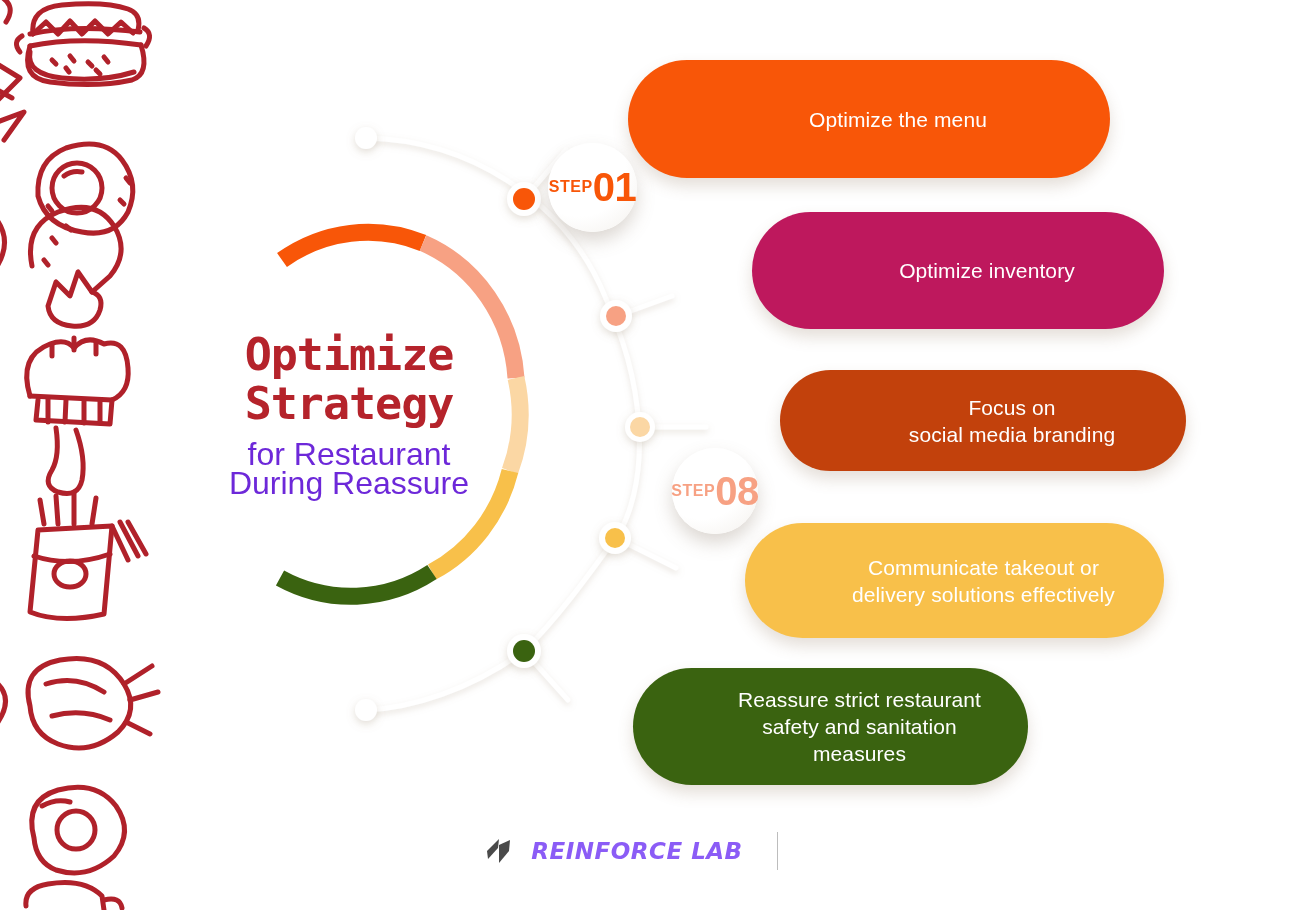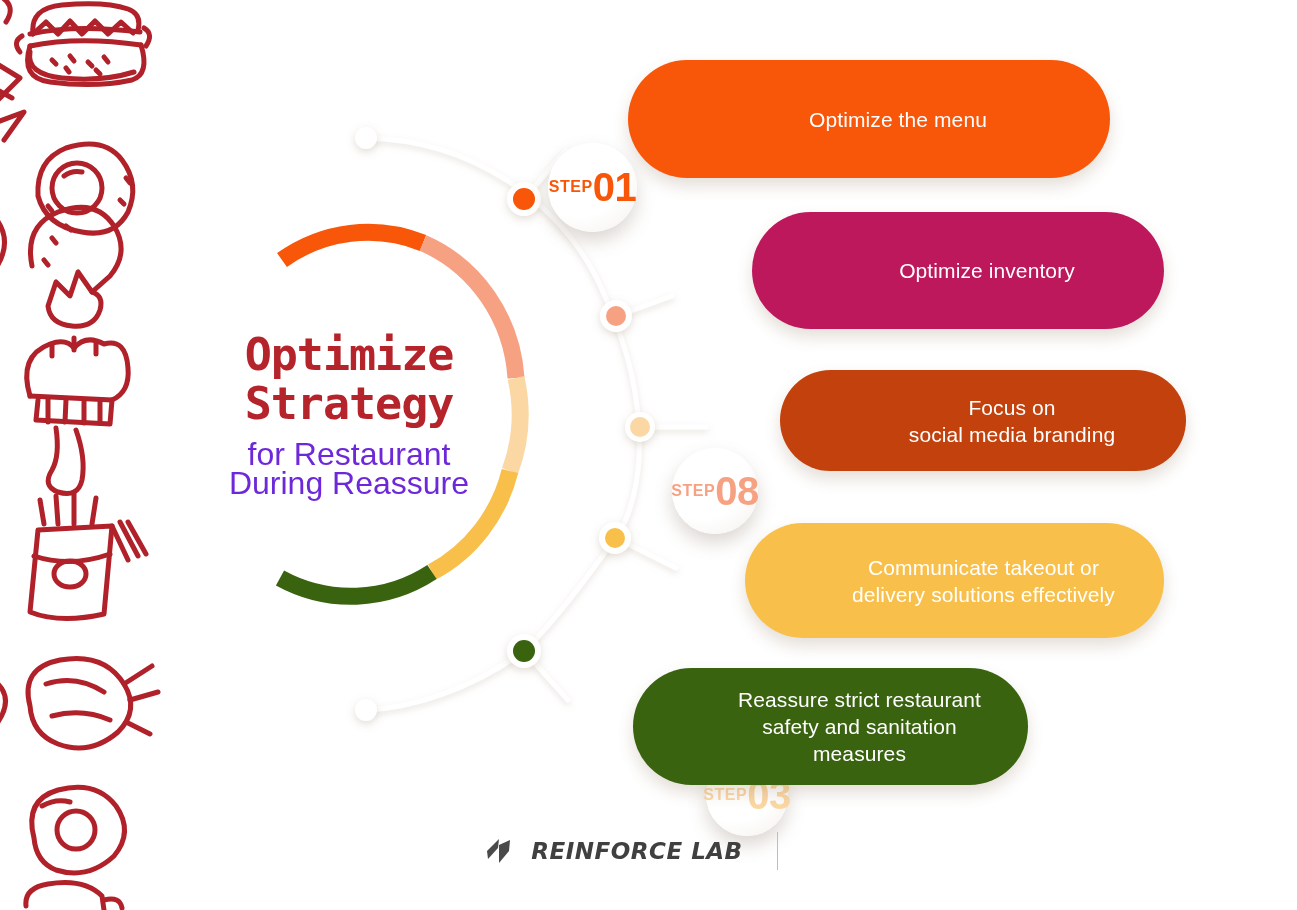--- a/index.html
+++ b/index.html
@@ -129,21 +129,21 @@
     justify-content:center;
     z-index:6;
   }
   #logo-mark{margin-right:12px;display:flex;align-items:center;}
   #logo-word{
     font-family:"DejaVu Sans", sans-serif;
     font-weight:bold;
     font-style:italic;
     font-size:23px;
     letter-spacing:.5px;
-    color:#404040;
+    color:#8b5cf6;
   }
   #footer-divider{
     width:1px;
     height:38px;
     background:#bdbdbd;
     margin:0 34px;
   }
   #footer-url{
     font-family:"Liberation Sans", sans-serif;
     font-size:21px;
@@ -336,24 +336,20 @@
     </div>
   </div>
 
   <div class="step-row" style="left:706px; top:370px;">
     <div class="pill" style="background:#c2410c; width:406px; height:101px; margin-left:74px;">
       <div class="pill-text">
         <span>Focus on</span><br>
         <span>social media branding</span>
       </div>
     </div>
-    <div class="badge" style="left:0; top:384px; width:82px; height:82px; color:#FBD7A4;">
-      <span class="badge-step">STEP</span>
-      <span class="badge-num">03</span>
-    </div>
   </div>
 
   <div class="step-row" style="left:667px; top:523px;">
     <div class="pill" style="background:#F8C04A; width:419px; height:115px; margin-left:78px;">
       <div class="pill-text">
         <span>Communicate takeout or</span><br>
         <span>delivery solutions effectively</span>
       </div>
     </div>
 

